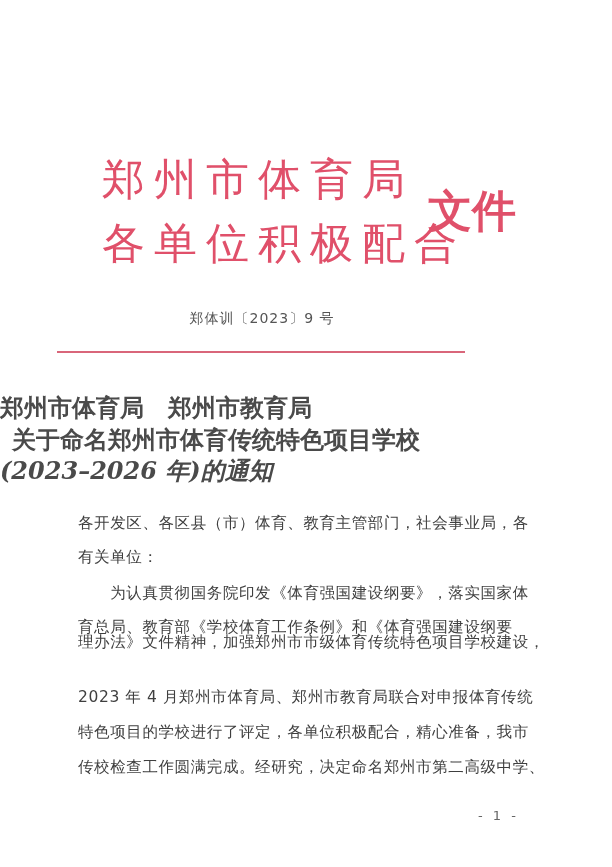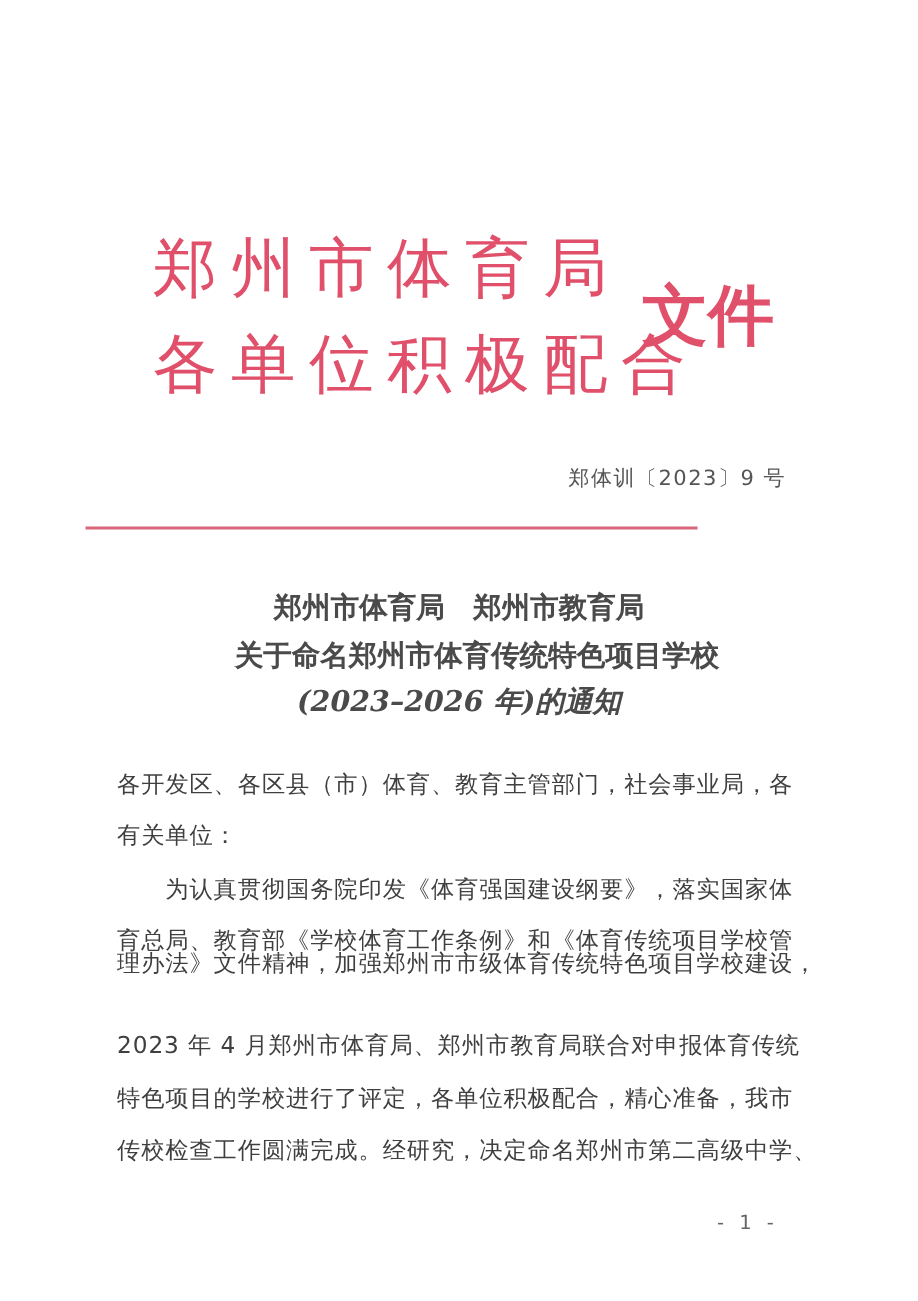--- a/index.html
+++ b/index.html
@@ -12,29 +12,29 @@
     font-family: "DejaVu Sans", sans-serif; font-size: 43px; letter-spacing: 9px;
     line-height: 1; white-space: nowrap; font-weight: normal;
   }
   #hdr1 { top: 158px; }
   #hdr2 { top: 222px; }
   #hdr-file {
     position: absolute; left: 428px; top: 192px; color: #e0506a;
     font-size: 44px; line-height: 1; letter-spacing: 0px; font-weight: bold; font-family: Liberation Mono, monospace;
   }
   #docno {
-    position: absolute; left: 0; width: 524px; top: 310px; text-align: right;
+    position: absolute; left: 0; width: 524px; top: 310px; text-align: center;
     font-size: 14px; color: #555; letter-spacing: 1px;
   }
   #redline {
     position: absolute; left: 57px; top: 351px; width: 408px; height: 2px; background: #d9667a;
   }
   .title {
-    position: absolute; left: 0; width: 612px; text-align: center;
-    font-family: "DejaVu Serif", serif; font-weight: bold; font-size: 19px; color: #4a4a4a; line-height: 1;
+    position: absolute; left: 0; width: 612px; text-align: left;
+    font-family: "DejaVu Serif", serif; font-weight: bold; font-size: 24px; color: #4a4a4a; line-height: 1;
   }
   #t1 { top: 396px; }
   #t2 { top: 428px; margin-left: 12px; }
   #t3 { top: 459px; font-style: italic; }
   .body-line {
     position: absolute; left: 78px; font-size: 15.5px; color: #3f3f3f; white-space: nowrap; letter-spacing: 0.6px; line-height: 1;
   }
   #pagenum {
     position: absolute; left: 478px; top: 808px; font-size: 13px; color: #666; letter-spacing: 3px;
   }
@@ -50,20 +50,20 @@
   <div id="docno">郑体训〔2023〕9 号</div>
   <div id="redline"></div>
 
   <div id="t1" class="title">郑州市体育局　郑州市教育局</div>
   <div id="t2" class="title">关于命名郑州市体育传统特色项目学校</div>
   <div id="t3" class="title">(2023–2026 年)的通知</div>
 
   <div class="body-line" style="top:516px">各开发区、各区县（市）体育、教育主管部门，社会事业局，各</div>
   <div class="body-line" style="top:550px">有关单位：</div>
   <div class="body-line" style="top:586px">　　为认真贯彻国务院印发《体育强国建设纲要》，落实国家体</div>
-  <div class="body-line" style="top:620px">育总局、教育部《学校体育工作条例》和《体育传统项目学校管</div>
+  <div class="body-line" style="top:620px">育总局、教育部《学校体育工作条例》和《体育强国建设纲要</div>
   <div class="body-line" style="top:635px">理办法》文件精神，加强郑州市市级体育传统特色项目学校建设，</div>
   <div class="body-line" style="top:690px">2023 年 4 月郑州市体育局、郑州市教育局联合对申报体育传统</div>
   <div class="body-line" style="top:725px">特色项目的学校进行了评定，各单位积极配合，精心准备，我市</div>
   <div class="body-line" style="top:760px">传校检查工作圆满完成。经研究，决定命名郑州市第二高级中学、</div>
 
   <div id="pagenum">- 1 -</div>
 </div>
 
 </body></html>

